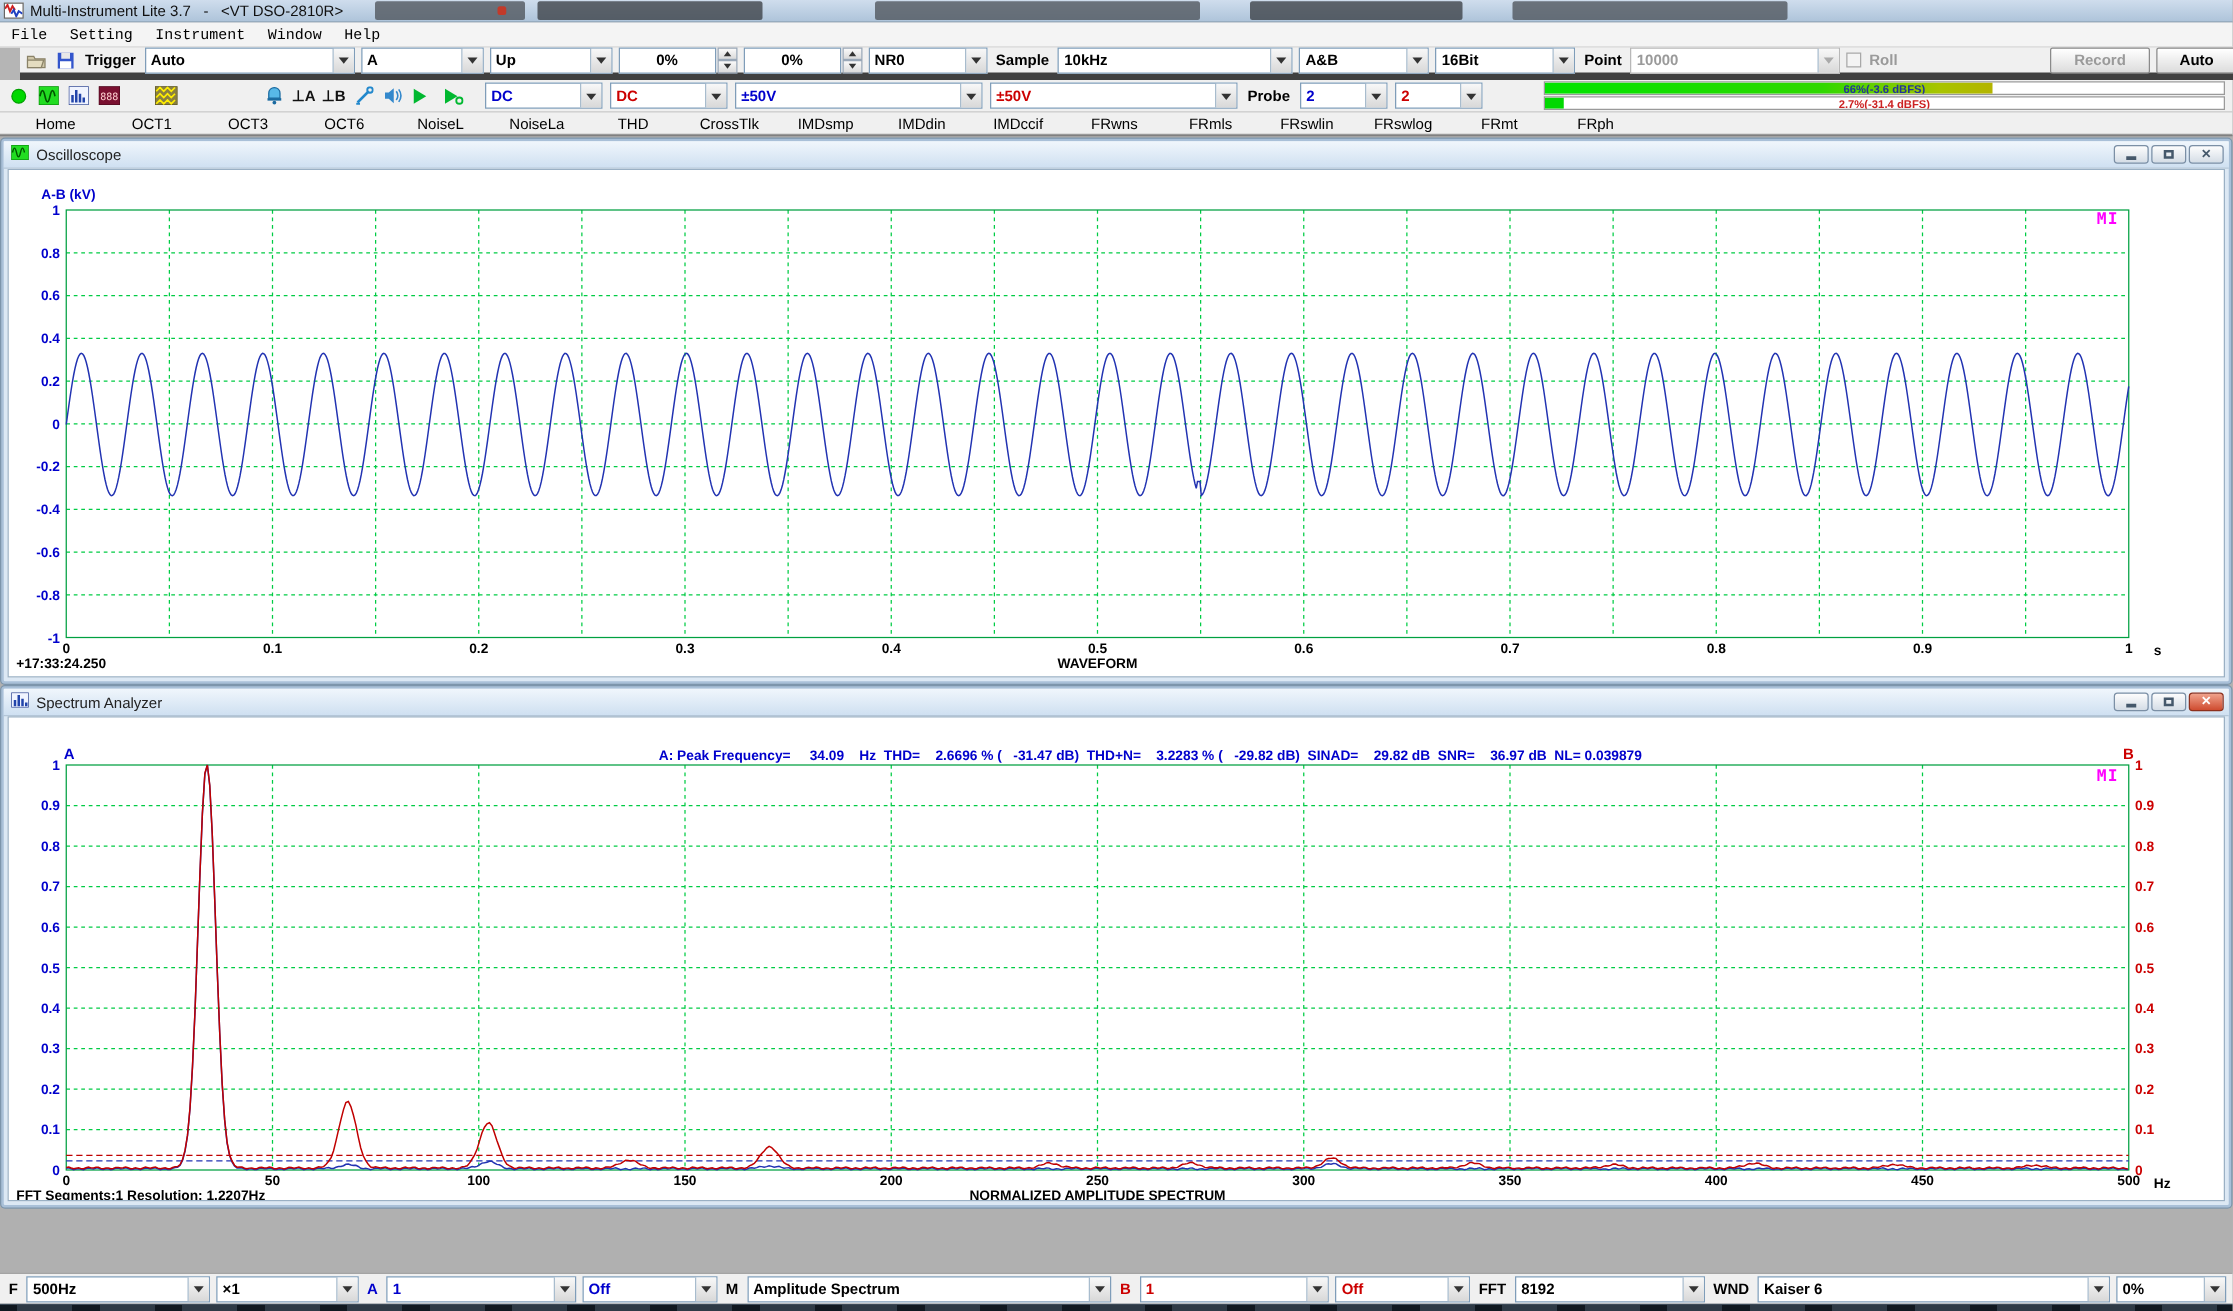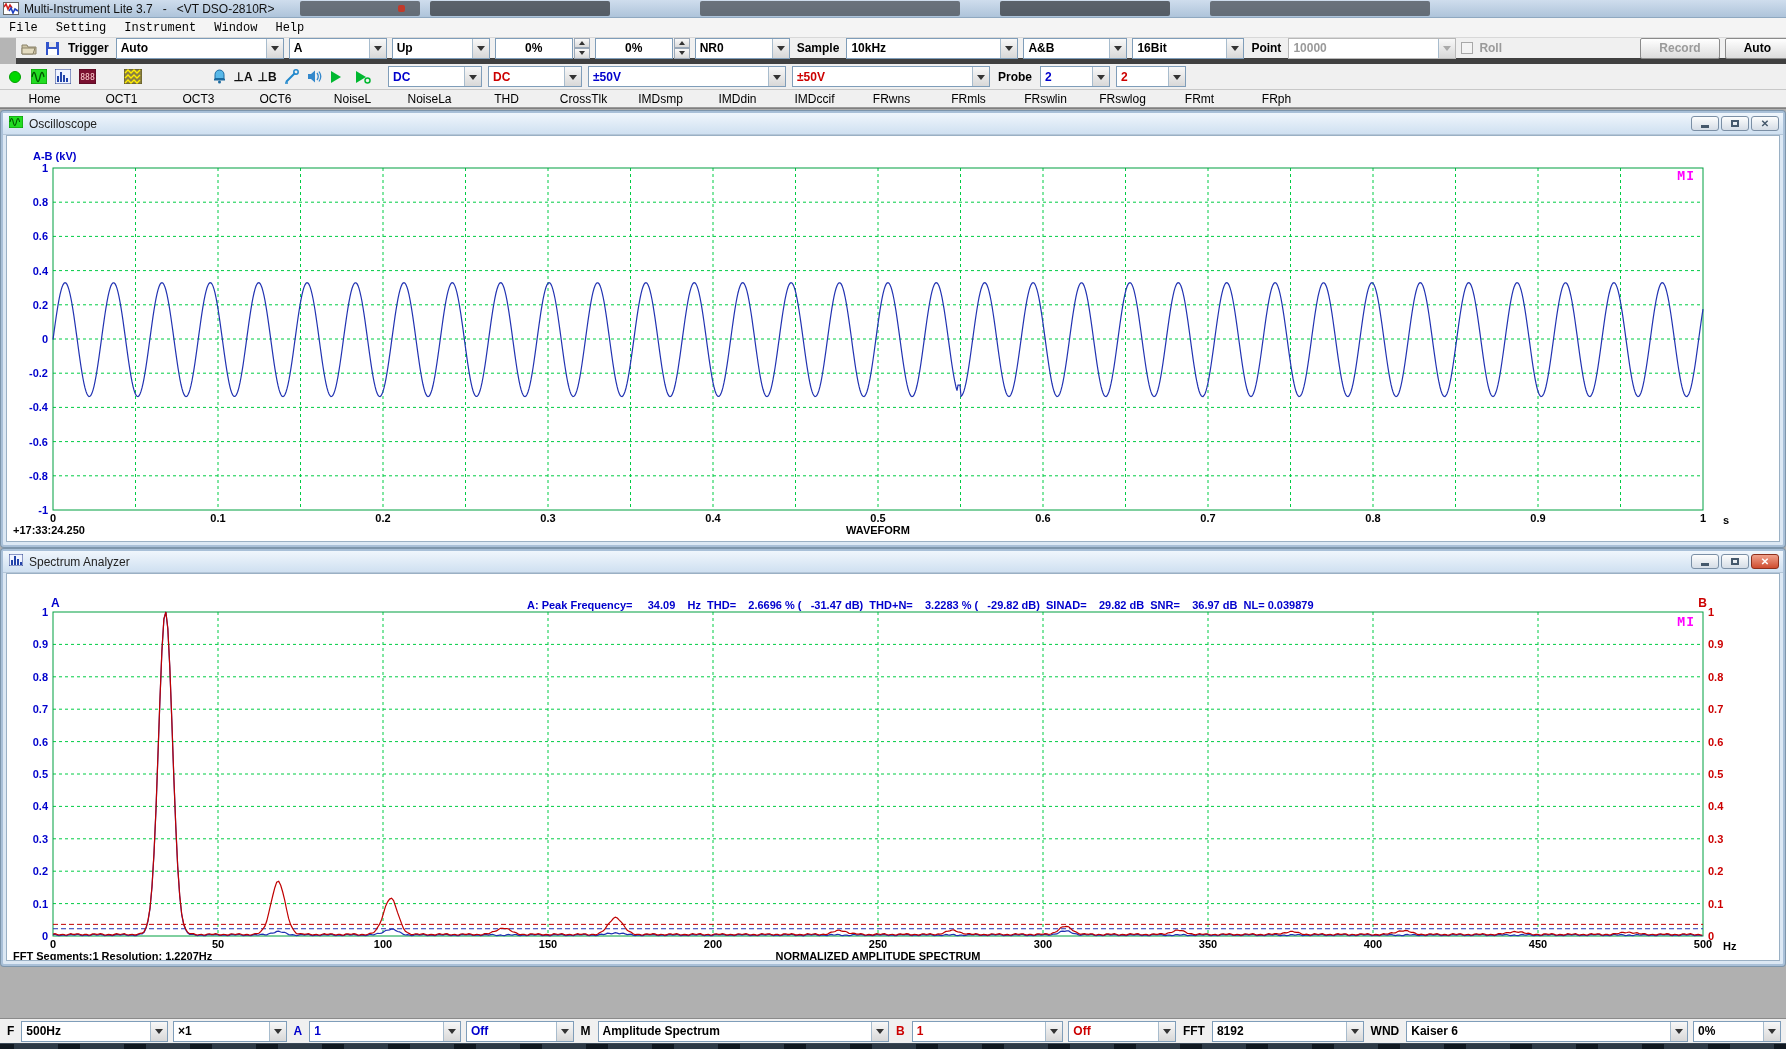--- a/index.html
+++ b/index.html
@@ -199,21 +199,21 @@
           </span>
         </span>
     </div>
     <div class="combo" style="width:95px">
       <span class="val">NR0</span>
       <span class="cbtn">
           <i></i>
         </span>
     </div>
     <span class="tlabel">Sample</span>
-    <div class="combo" style="width:172px">
+    <div class="combo" style="width:188px">
       <span class="val">10kHz</span>
       <span class="cbtn">
           <i></i>
         </span>
     </div>
     <div class="combo" style="width:104px">
       <span class="val">A&amp;B</span>
       <span class="cbtn">
           <i></i>
         </span>
@@ -332,20 +332,30 @@
       <span class="val">2</span>
       <span class="cbtn">
           <i></i>
         </span>
     </div>
     <div class="combo red" style="width:70px">
       <span class="val">2</span>
       <span class="cbtn">
           <i></i>
         </span>
+    </div>
+    <div class="meter">
+      <div class="mrow">
+        <div class="mfill a"></div>
+        <div class="mtext a">66%(-3.6 dBFS)</div>
+      </div>
+      <div class="mrow">
+        <div class="mfill b"></div>
+        <div class="mtext b">2.7%(-31.4 dBFS)</div>
+      </div>
     </div>
   </div>
 
   <div class="tabbar">
     <span class="tab">Home</span>
     <span class="tab">OCT1</span>
     <span class="tab">OCT3</span>
     <span class="tab">OCT6</span>
     <span class="tab">NoiseL</span>
     <span class="tab">NoiseLa</span>

